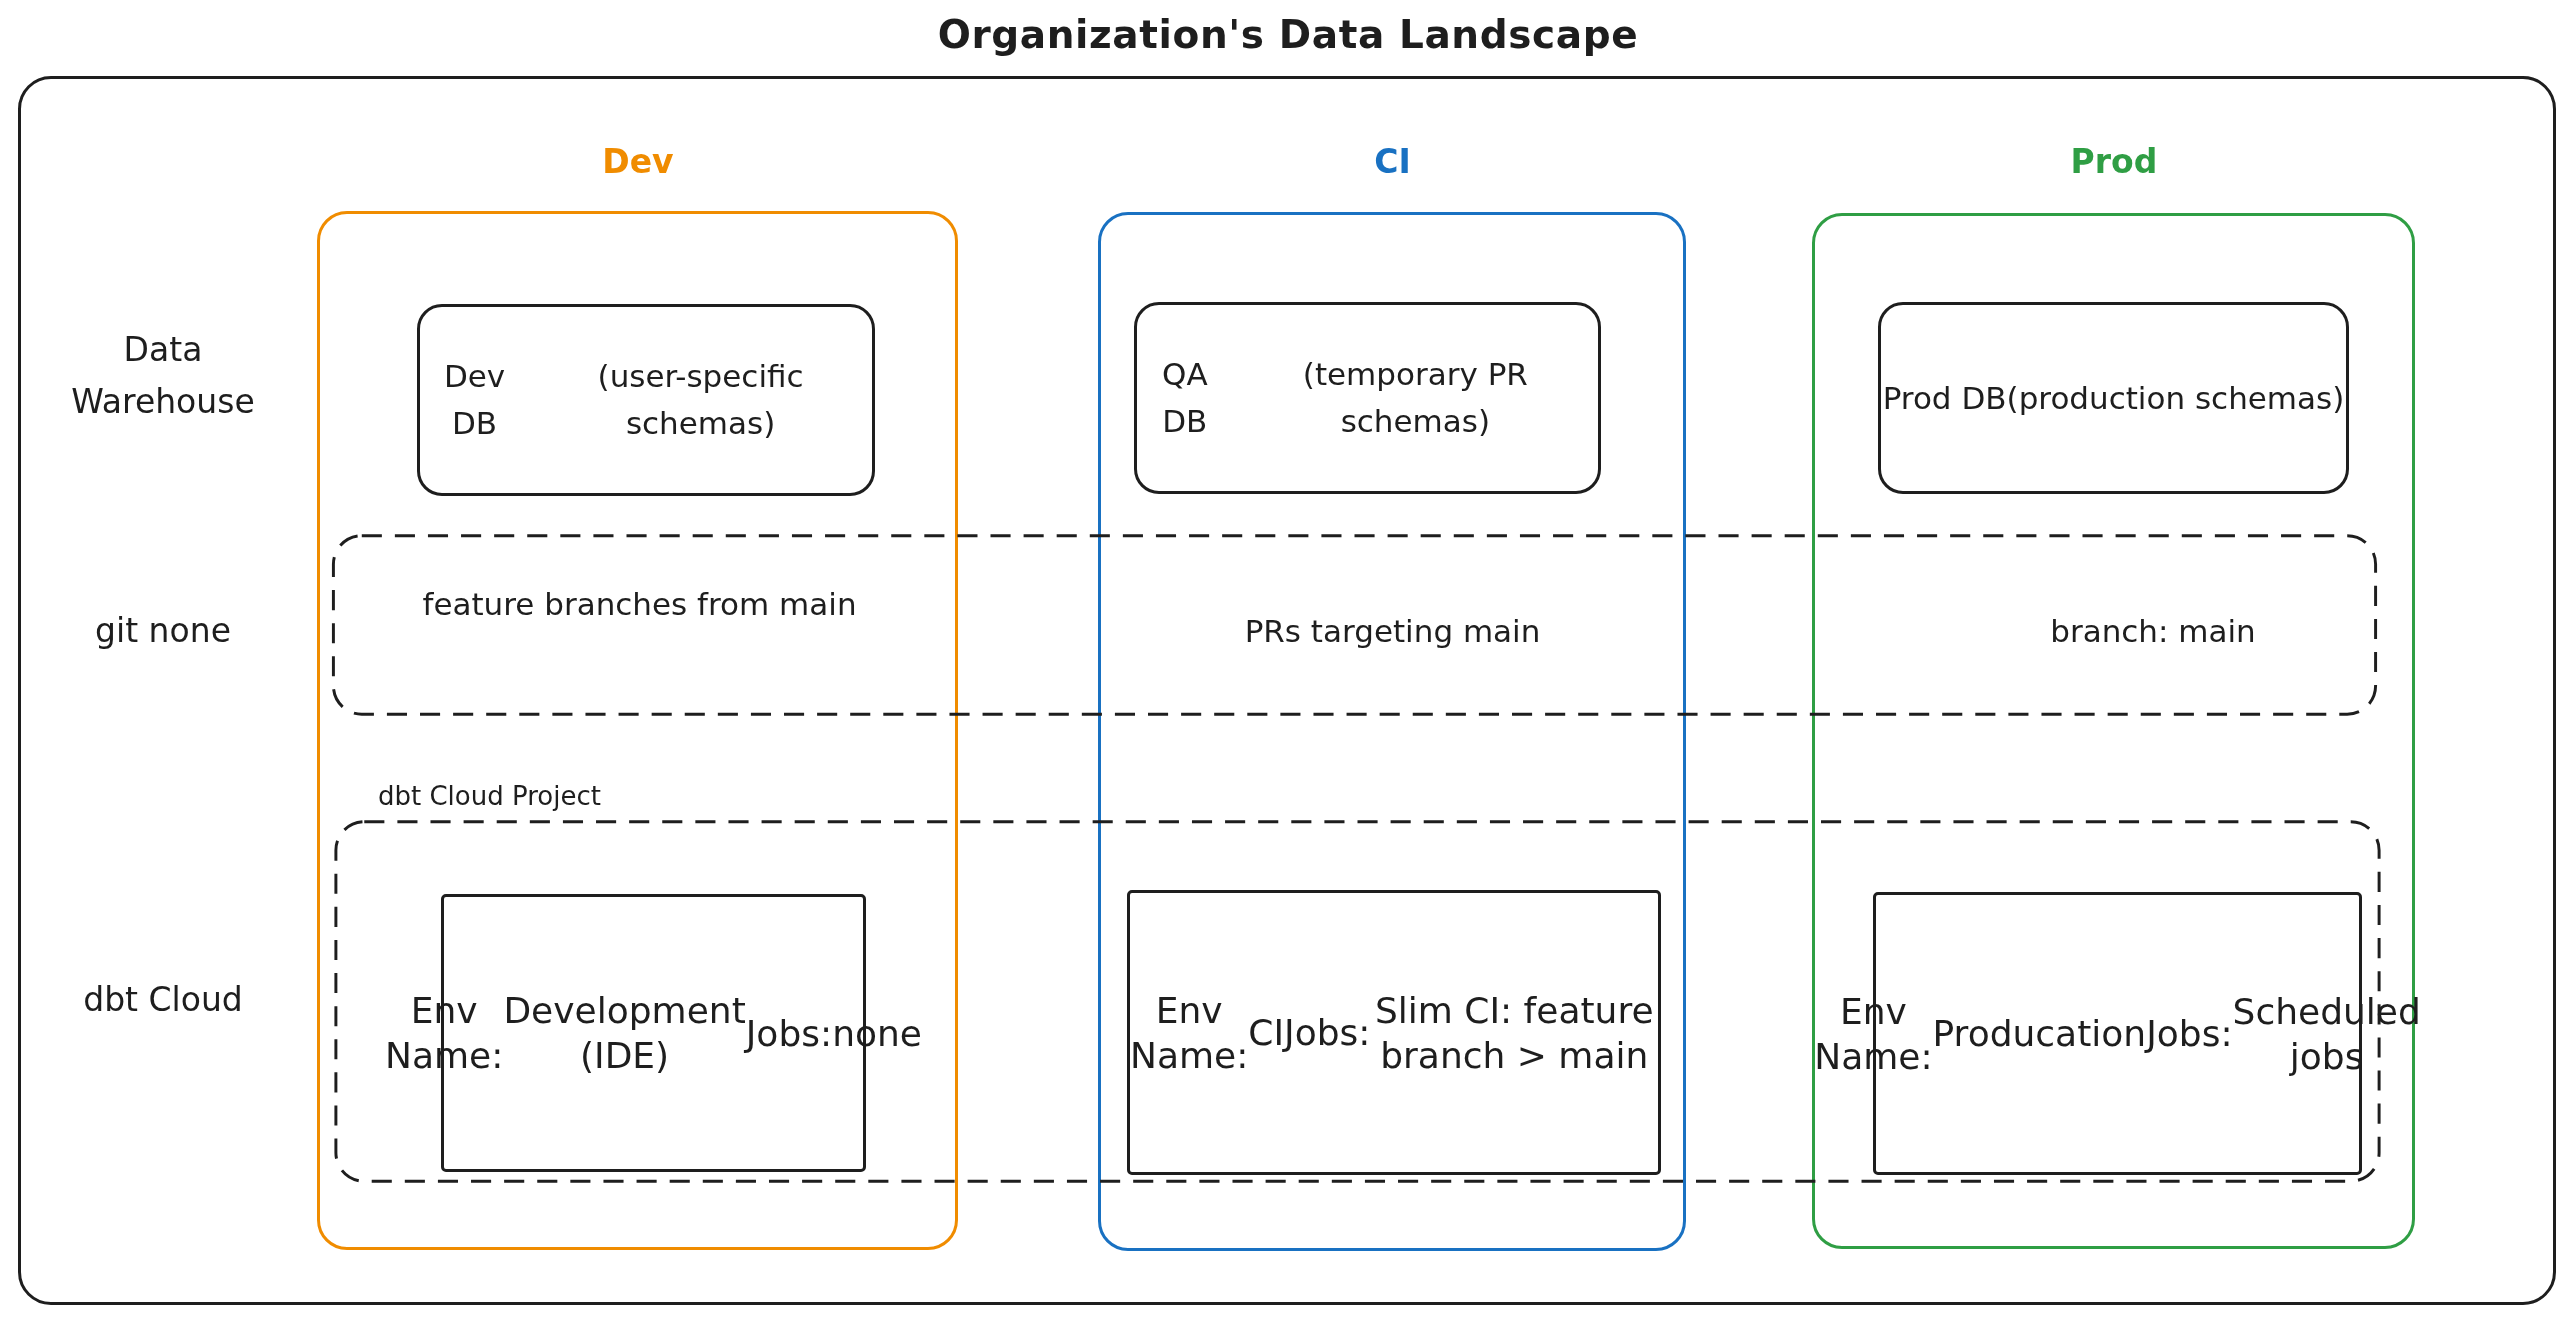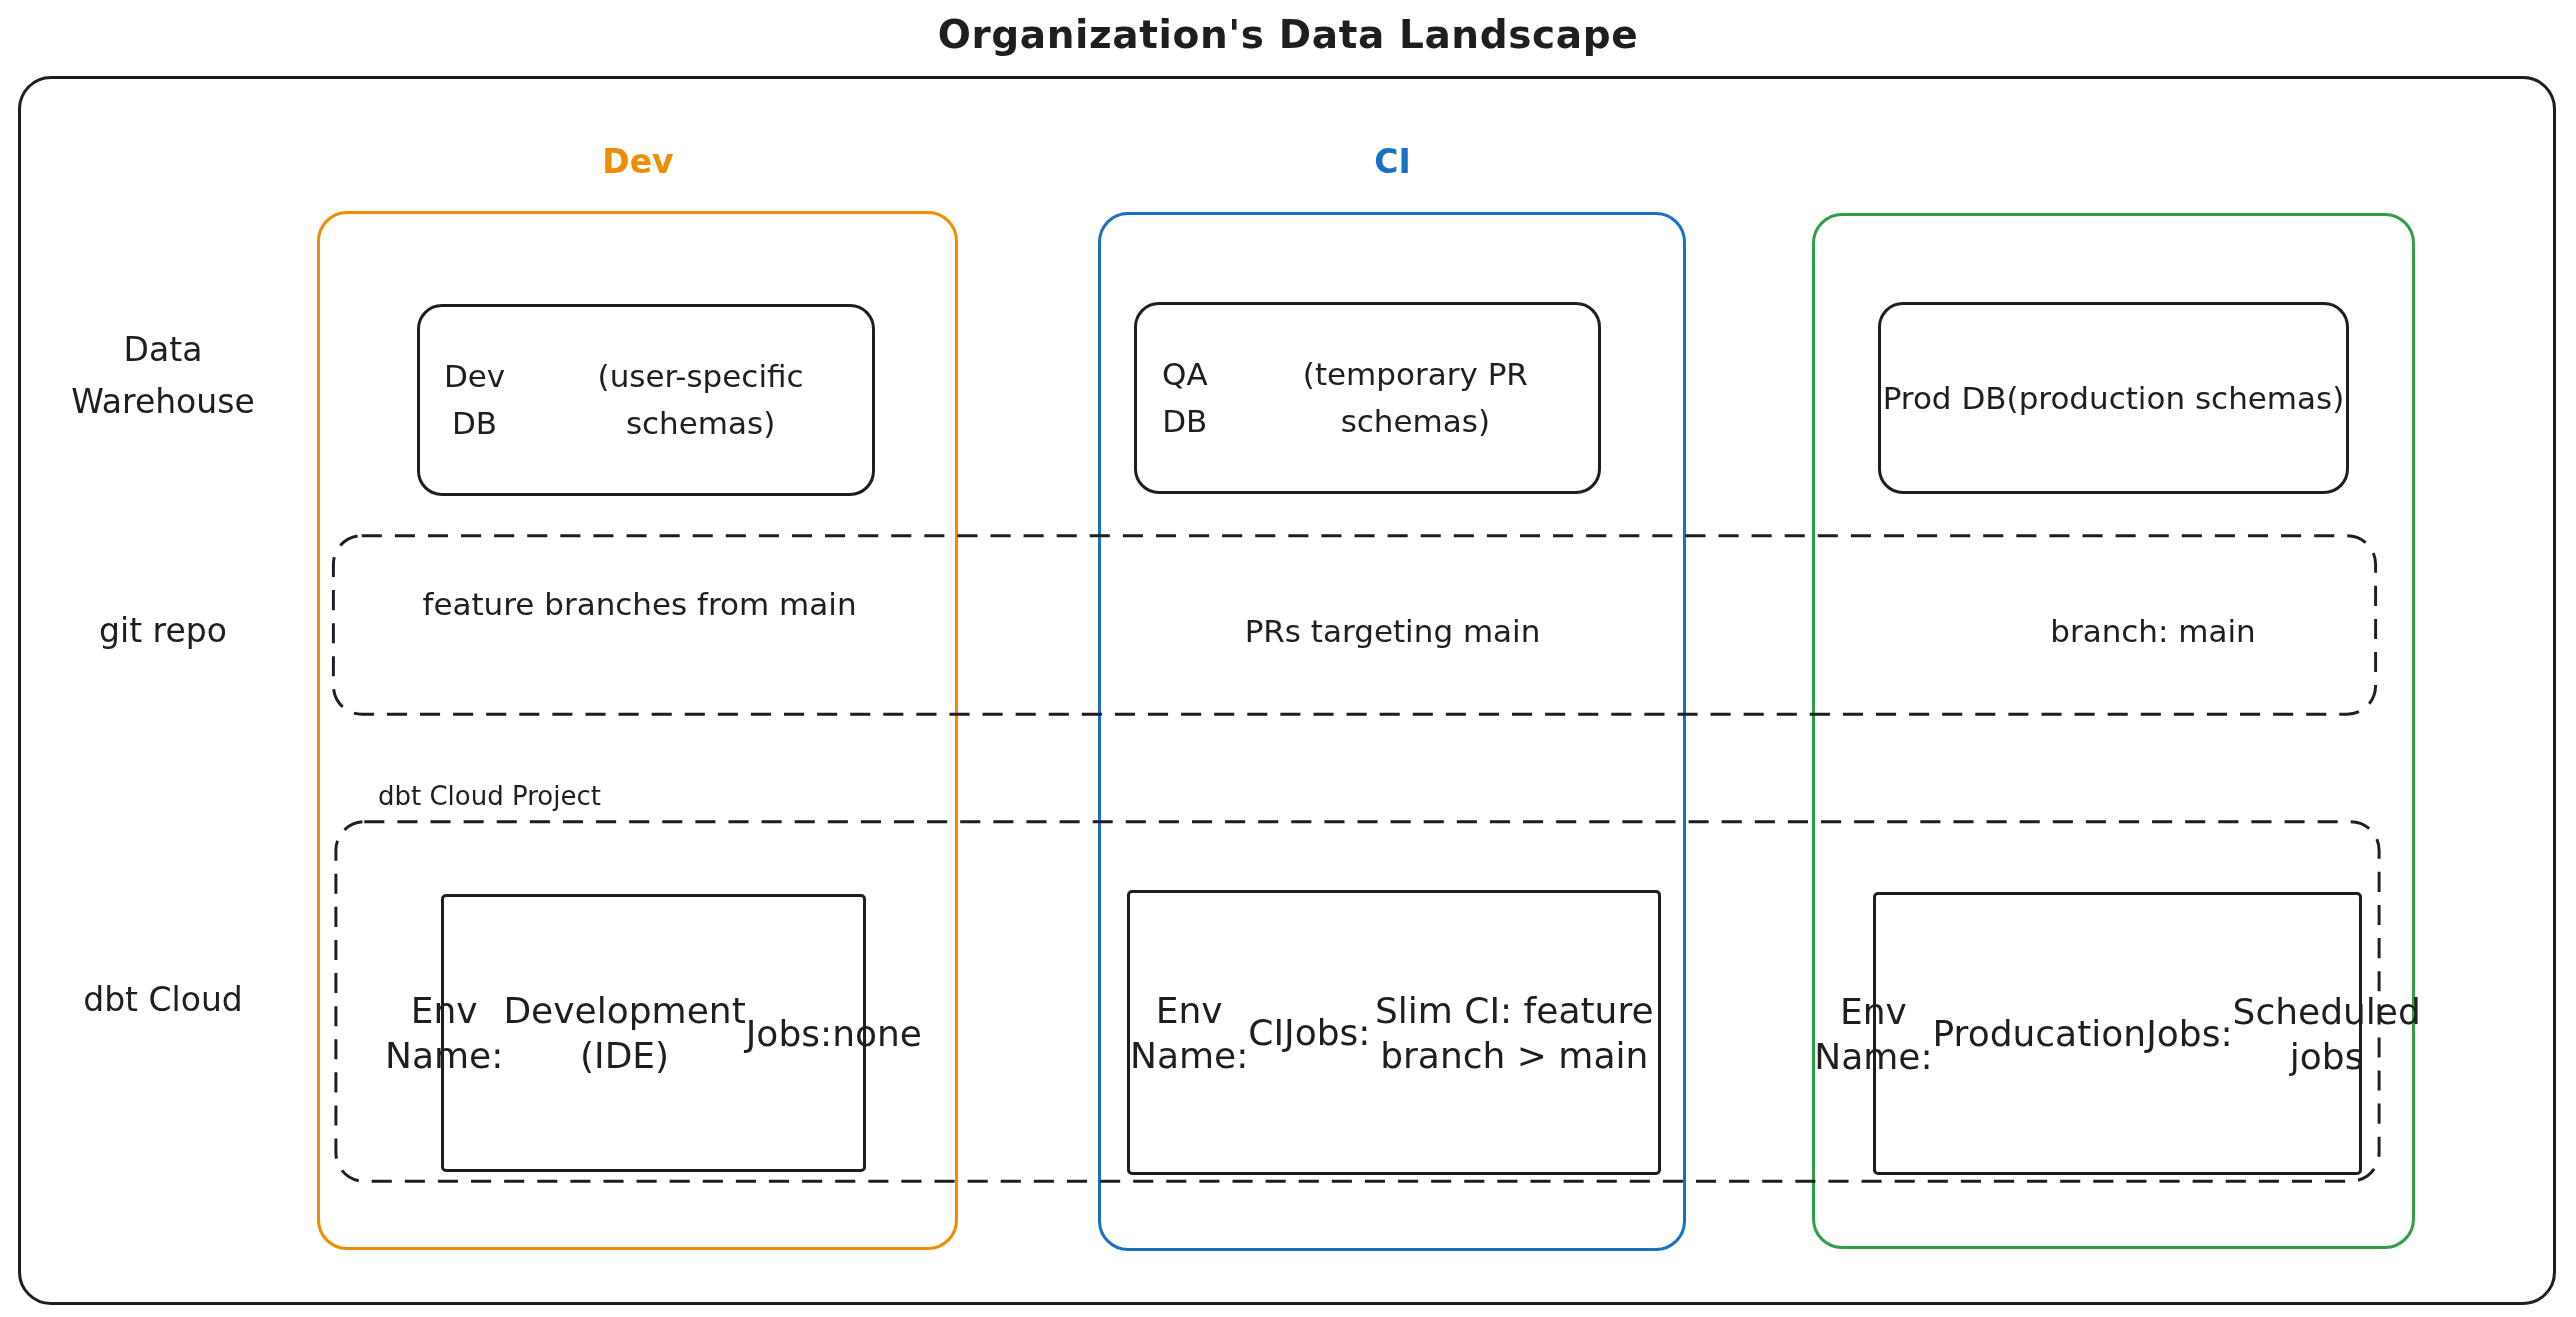--- a/index.html
+++ b/index.html
@@ -44,30 +44,31 @@
 <body>
 
 <div class="stage">
 
   <div class="abs title">Organization's Data Landscape</div>
 
   <div class="abs frame"></div>
 
   <div class="abs colheader dev" style="color: rgb(240, 140, 0);">Dev</div>
   <div class="abs colheader ci" style="color: rgb(25, 113, 194);">CI</div>
+  <div class="abs colheader prod" style="color: rgb(47, 158, 68);">Prod</div>
 
   <div class="abs colbox dev" style="border-color: rgb(240, 140, 0);"></div>
   <div class="abs colbox ci" style="border-color: rgb(25, 113, 194);"></div>
   <div class="abs colbox prod" style="border-color: rgb(47, 158, 68);"></div>
 
   <div class="abs rowlabel warehouse">
     <div>Data</div>
     <div>Warehouse</div>
   </div>
-  <div class="abs rowlabel git">git repo</div>
+  <div class="abs rowlabel git">git none</div>
   <div class="abs rowlabel dbt">dbt Cloud</div>
 
   <div class="abs solidbox dbbox dev">
     <div>Dev DB</div>
     <div>(user-specific schemas)</div>
   </div>
   <div class="abs solidbox dbbox ci">
     <div>QA DB</div>
     <div>(temporary PR schemas)</div>
   </div>

